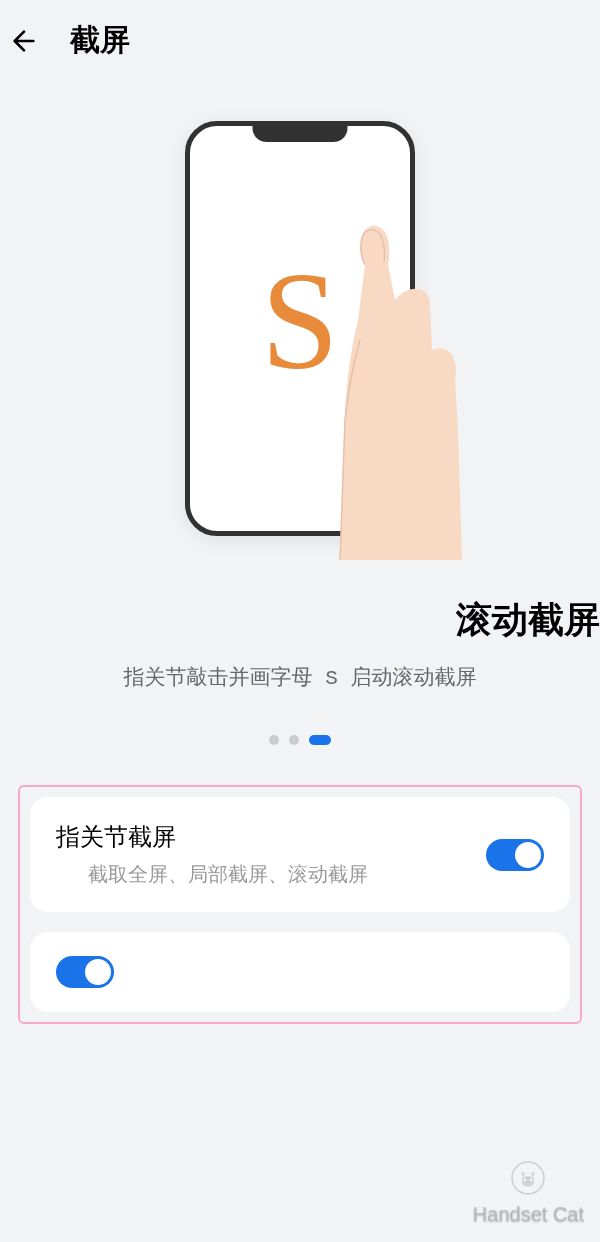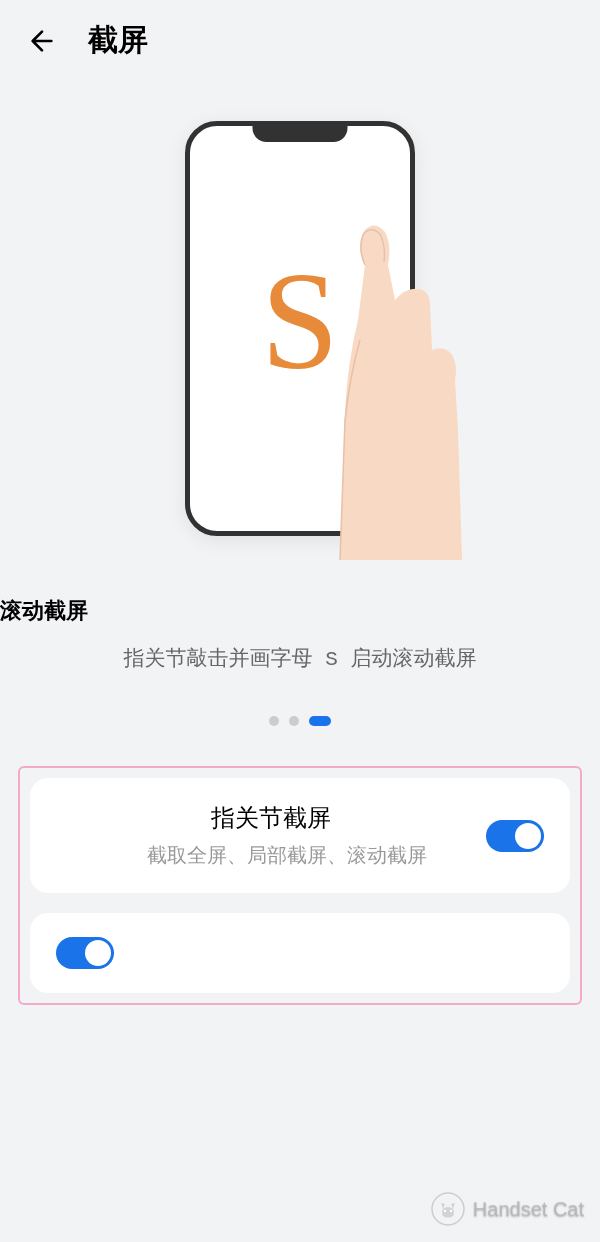--- a/index.html
+++ b/index.html
@@ -11,21 +11,21 @@
       width: 600px;
       height: 1242px;
       background: #f2f3f5;
       font-family: -apple-system, BlinkMacSystemFont, "Segoe UI", sans-serif;
       position: relative;
       overflow: hidden;
     }
     .header {
       display: flex;
       align-items: center;
-      padding: 20px 24px;
+      padding: 20px 6px;
       gap: 28px;
     }
     .back-arrow {
       width: 36px;
       height: 36px;
       display: flex;
       align-items: center;
       justify-content: center;
     }
     .page-title {
@@ -68,22 +68,22 @@
       font-family: Georgia, serif;
     }
     .hand {
       position: absolute;
       top: 210px;
       left: 330px;
       width: 150px;
       height: 350px;
     }
     .feature-title {
-      text-align: left;
-      font-size: 22px;
+      text-align: right;
+      font-size: 36px;
       font-weight: 600;
       color: #000;
       margin-top: 60px;
     }
     .feature-desc {
       text-align: center;
       font-size: 21px;
       color: #666;
       margin-top: 18px;
       font-family: Liberation Mono, monospace;
@@ -113,21 +113,20 @@
       padding: 10px 0;
     }
     .setting-card {
       background: #fff;
       border-radius: 18px;
       margin: 0 10px 20px;
       padding: 24px 26px;
       display: flex;
       align-items: center;
       justify-content: space-between;
-      text-align: center;
     }
     .setting-card:last-child {
       margin-bottom: 0;
     }
     .setting-text {
       flex: 1;
     }
     .setting-title {
       font-size: 24px;
       color: #000;
@@ -159,20 +158,21 @@
     }
     .watermark {
       position: absolute;
       bottom: 16px;
       right: 16px;
       display: flex;
       align-items: center;
       gap: 8px;
       color: rgba(255,255,255,0.8);
       text-shadow: 0 1px 2px rgba(0,0,0,0.3);
+      flex-direction: column;
     }
     .watermark-icon {
       width: 34px;
       height: 34px;
       border-radius: 50%;
       display: flex;
       align-items: center;
       justify-content: center;
     }
     .watermark-text {

